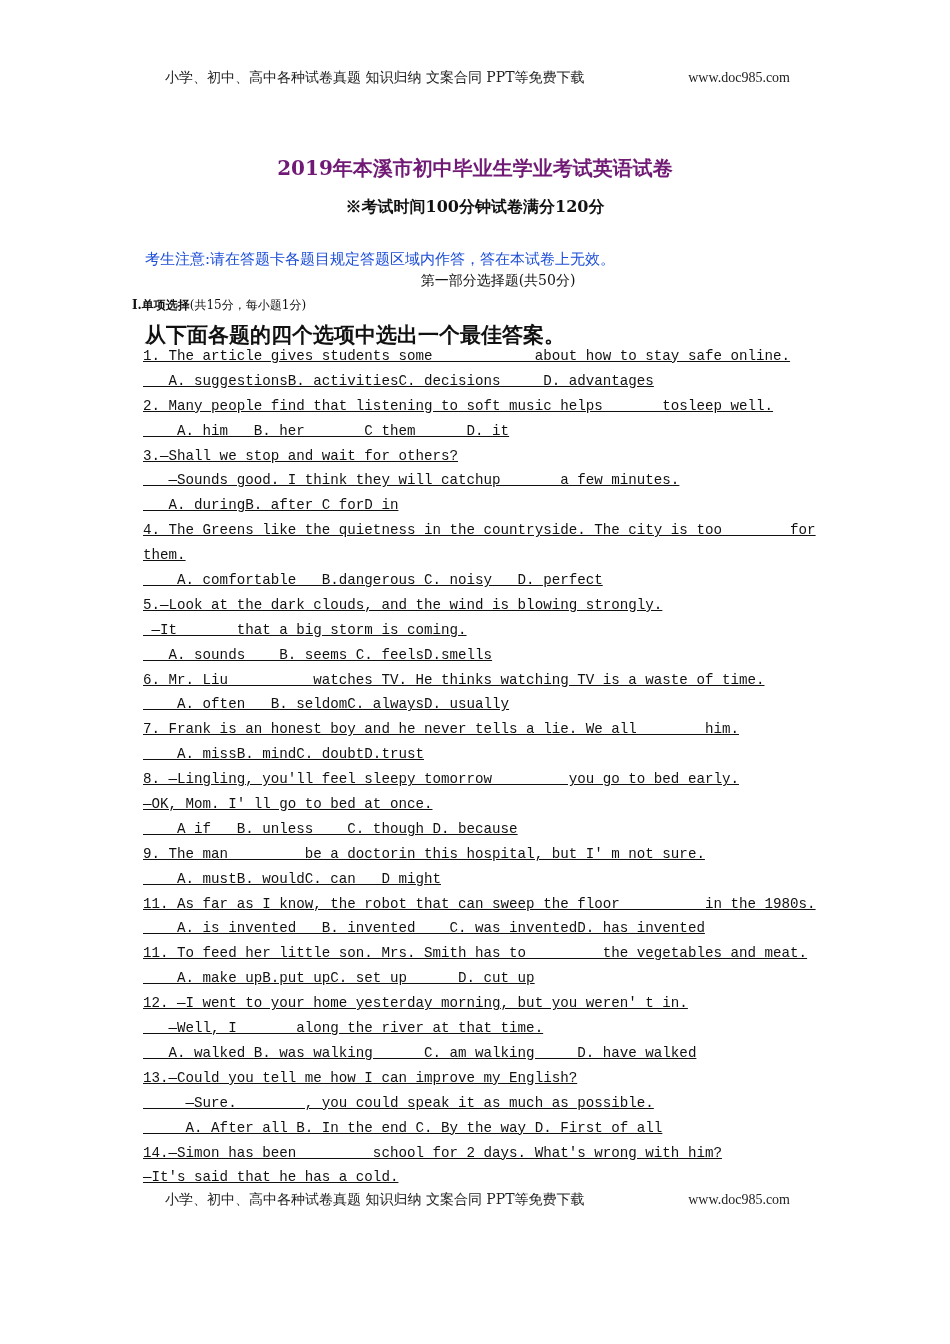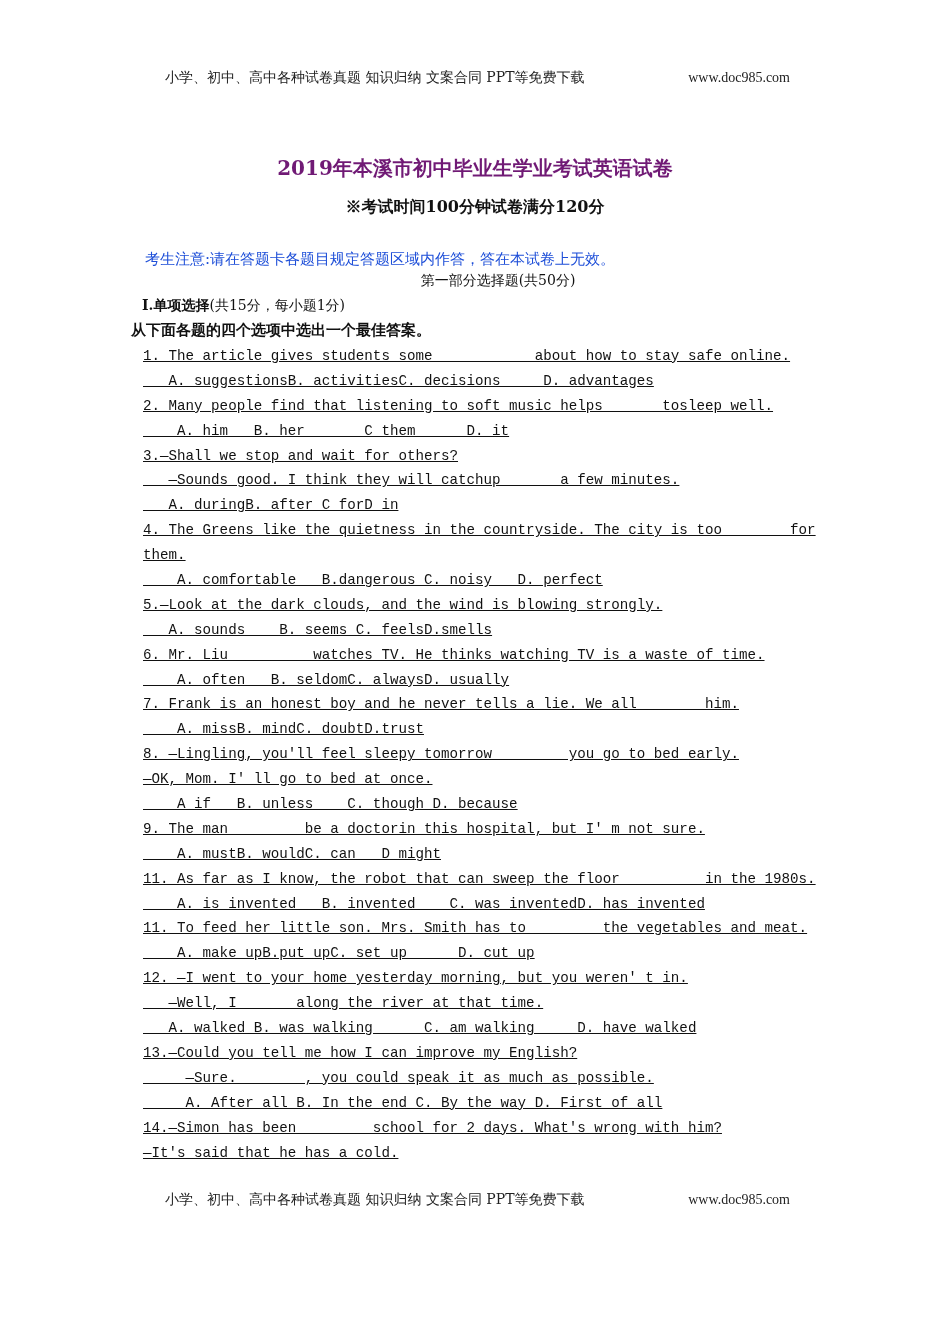--- a/index.html
+++ b/index.html
@@ -72,32 +72,32 @@
       text-align: center;
       padding-left: 46px;
       box-sizing: border-box;
       font-family: "DejaVu Serif", serif;
       font-size: 14px;
       color: #111;
     }
     .section-heading {
       position: absolute;
       top: 297px;
-      left: 142px;
+      left: 132px;
       font-family: "DejaVu Serif", serif;
-      font-size: 14px;
+      font-size: 12px;
       color: #111;
     }
     .section-heading .bold { font-weight: bold; }
     .instruction {
       position: absolute;
       top: 321px;
-      left: 131px;
+      left: 145px;
       font-family: Liberation Serif, serif;
-      font-size: 15px;
+      font-size: 21px;
       font-weight: bold;
       color: #111;
     }
     .questions {
       position: absolute;
       top: 344px;
       left: 143px;
       width: 680px;
       font-family: "Liberation Mono", monospace;
       font-size: 14.2px;
@@ -135,20 +135,21 @@
   <div class="line">   A. suggestionsB. activitiesC. decisions     D. advantages</div>
   <div class="line">2. Many people find that listening to soft music helps ______tosleep well.</div>
   <div class="line">    A. him   B. her       C them      D. it</div>
   <div class="line">3.—Shall we stop and wait for others?</div>
   <div class="line">   —Sounds good. I think they will catchup______ a few minutes.</div>
   <div class="line">   A. duringB. after C forD in</div>
   <div class="line">4. The Greens like the quietness in the countryside. The city is too ______ for</div>
   <div class="line">them.</div>
   <div class="line">    A. comfortable   B.dangerous C. noisy   D. perfect</div>
   <div class="line">5.—Look at the dark clouds, and the wind is blowing strongly.</div>
+  <div class="line"> —It ______that a big storm is coming.</div>
   <div class="line">   A. sounds    B. seems C. feelsD.smells</div>
   <div class="line">6. Mr. Liu _________watches TV. He thinks watching TV is a waste of time.</div>
   <div class="line">    A. often   B. seldomC. alwaysD. usually</div>
   <div class="line">7. Frank is an honest boy and he never tells a lie. We all _______him.</div>
   <div class="line">    A. missB. mindC. doubtD.trust</div>
   <div class="line">8. —Lingling, you'll feel sleepy tomorrow _______ you go to bed early.</div>
   <div class="line">—OK, Mom. I' ll go to bed at once.</div>
   <div class="line">    A if   B. unless    C. though D. because</div>
   <div class="line">9. The man _______ be a doctorin this hospital, but I' m not sure.</div>
   <div class="line">    A. mustB. wouldC. can   D might</div>

